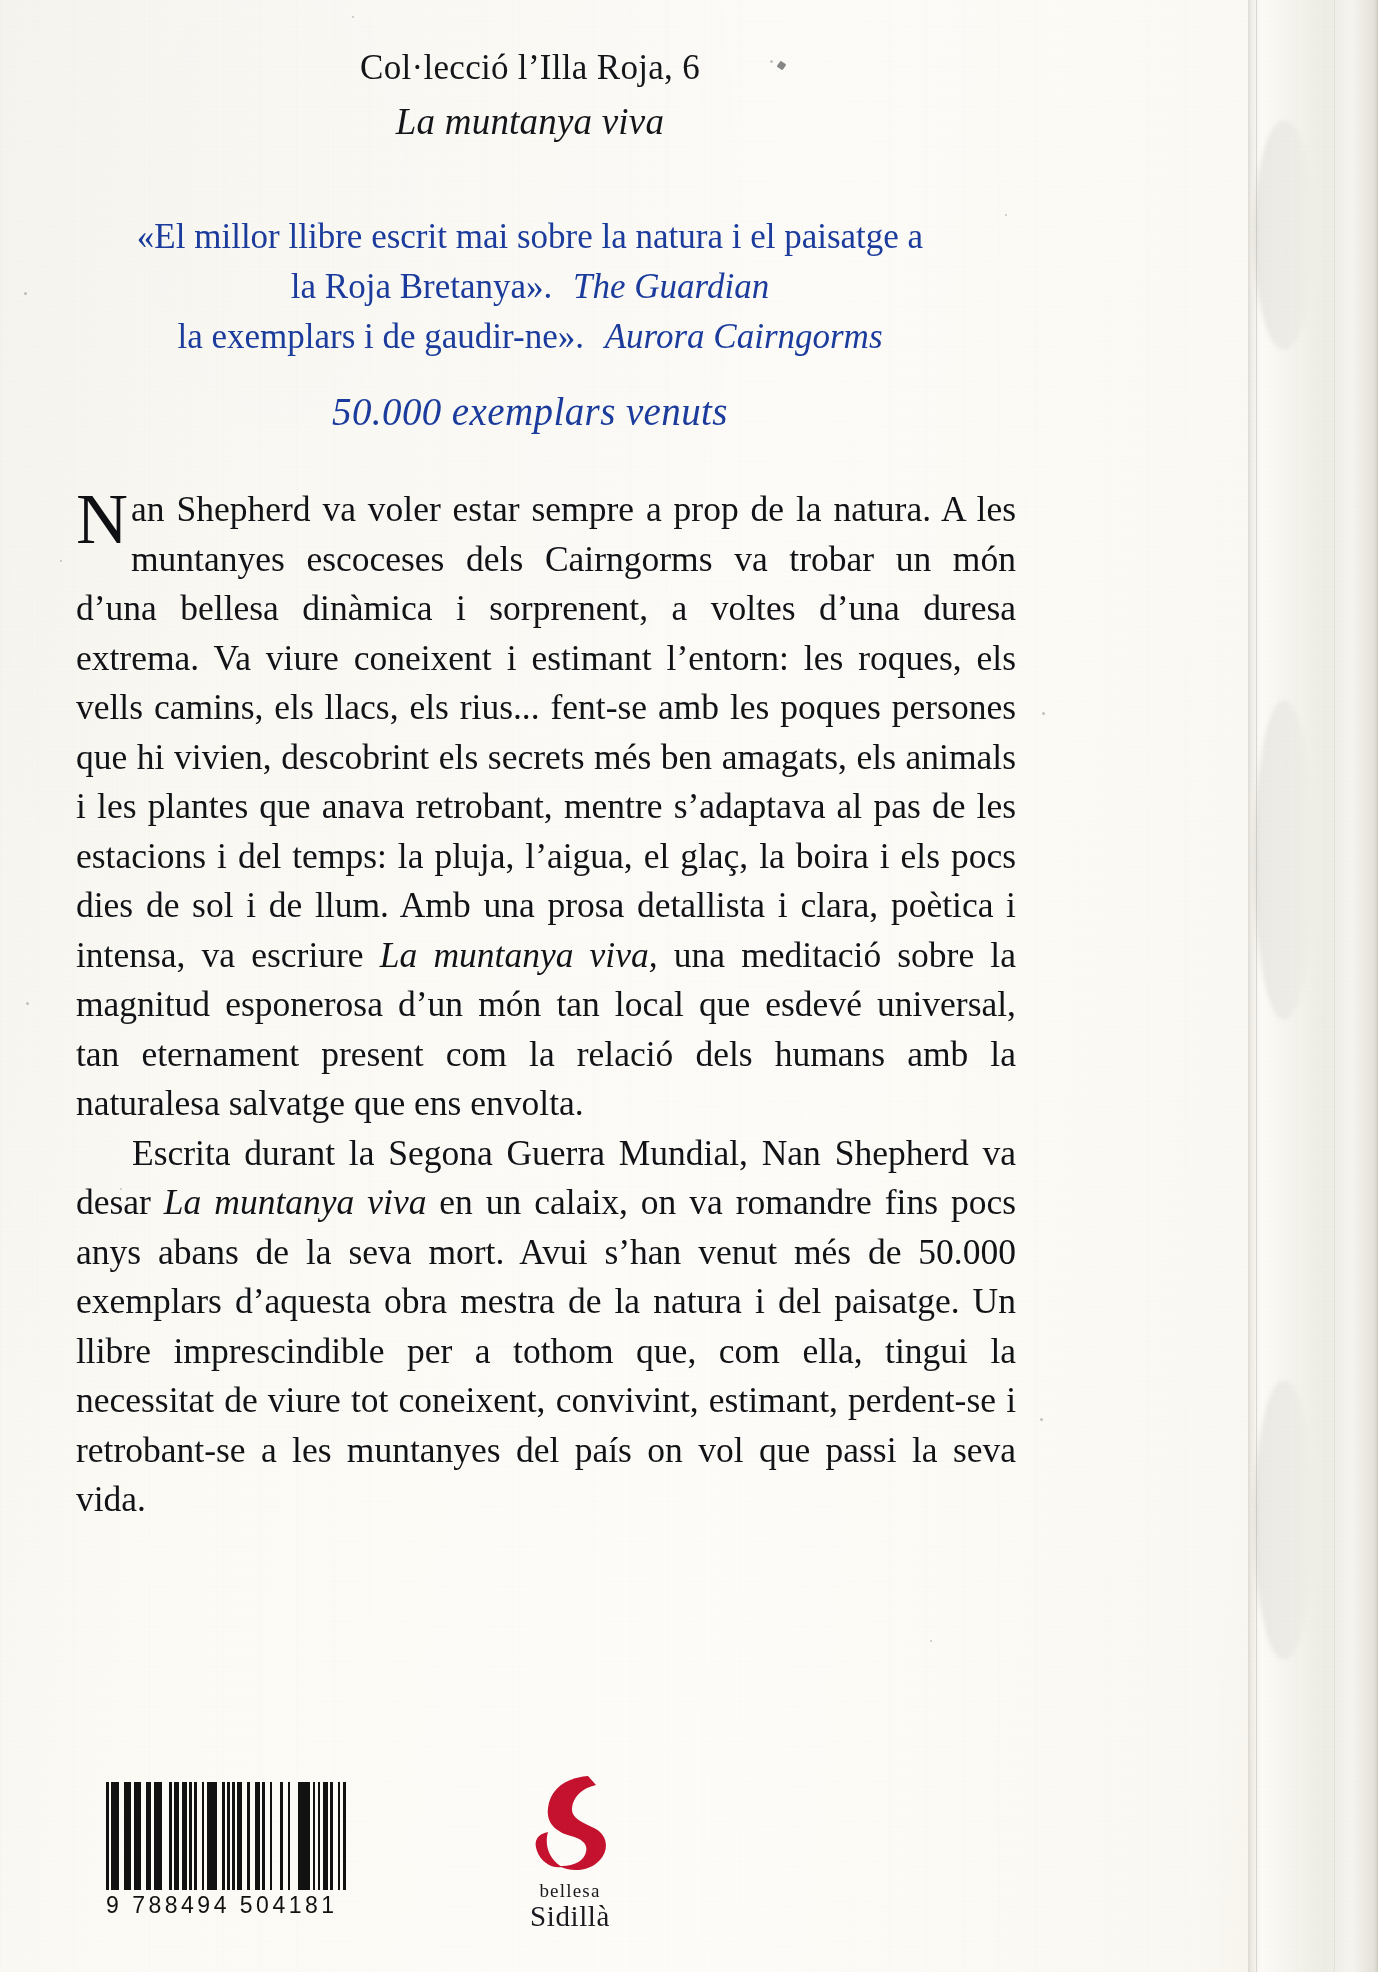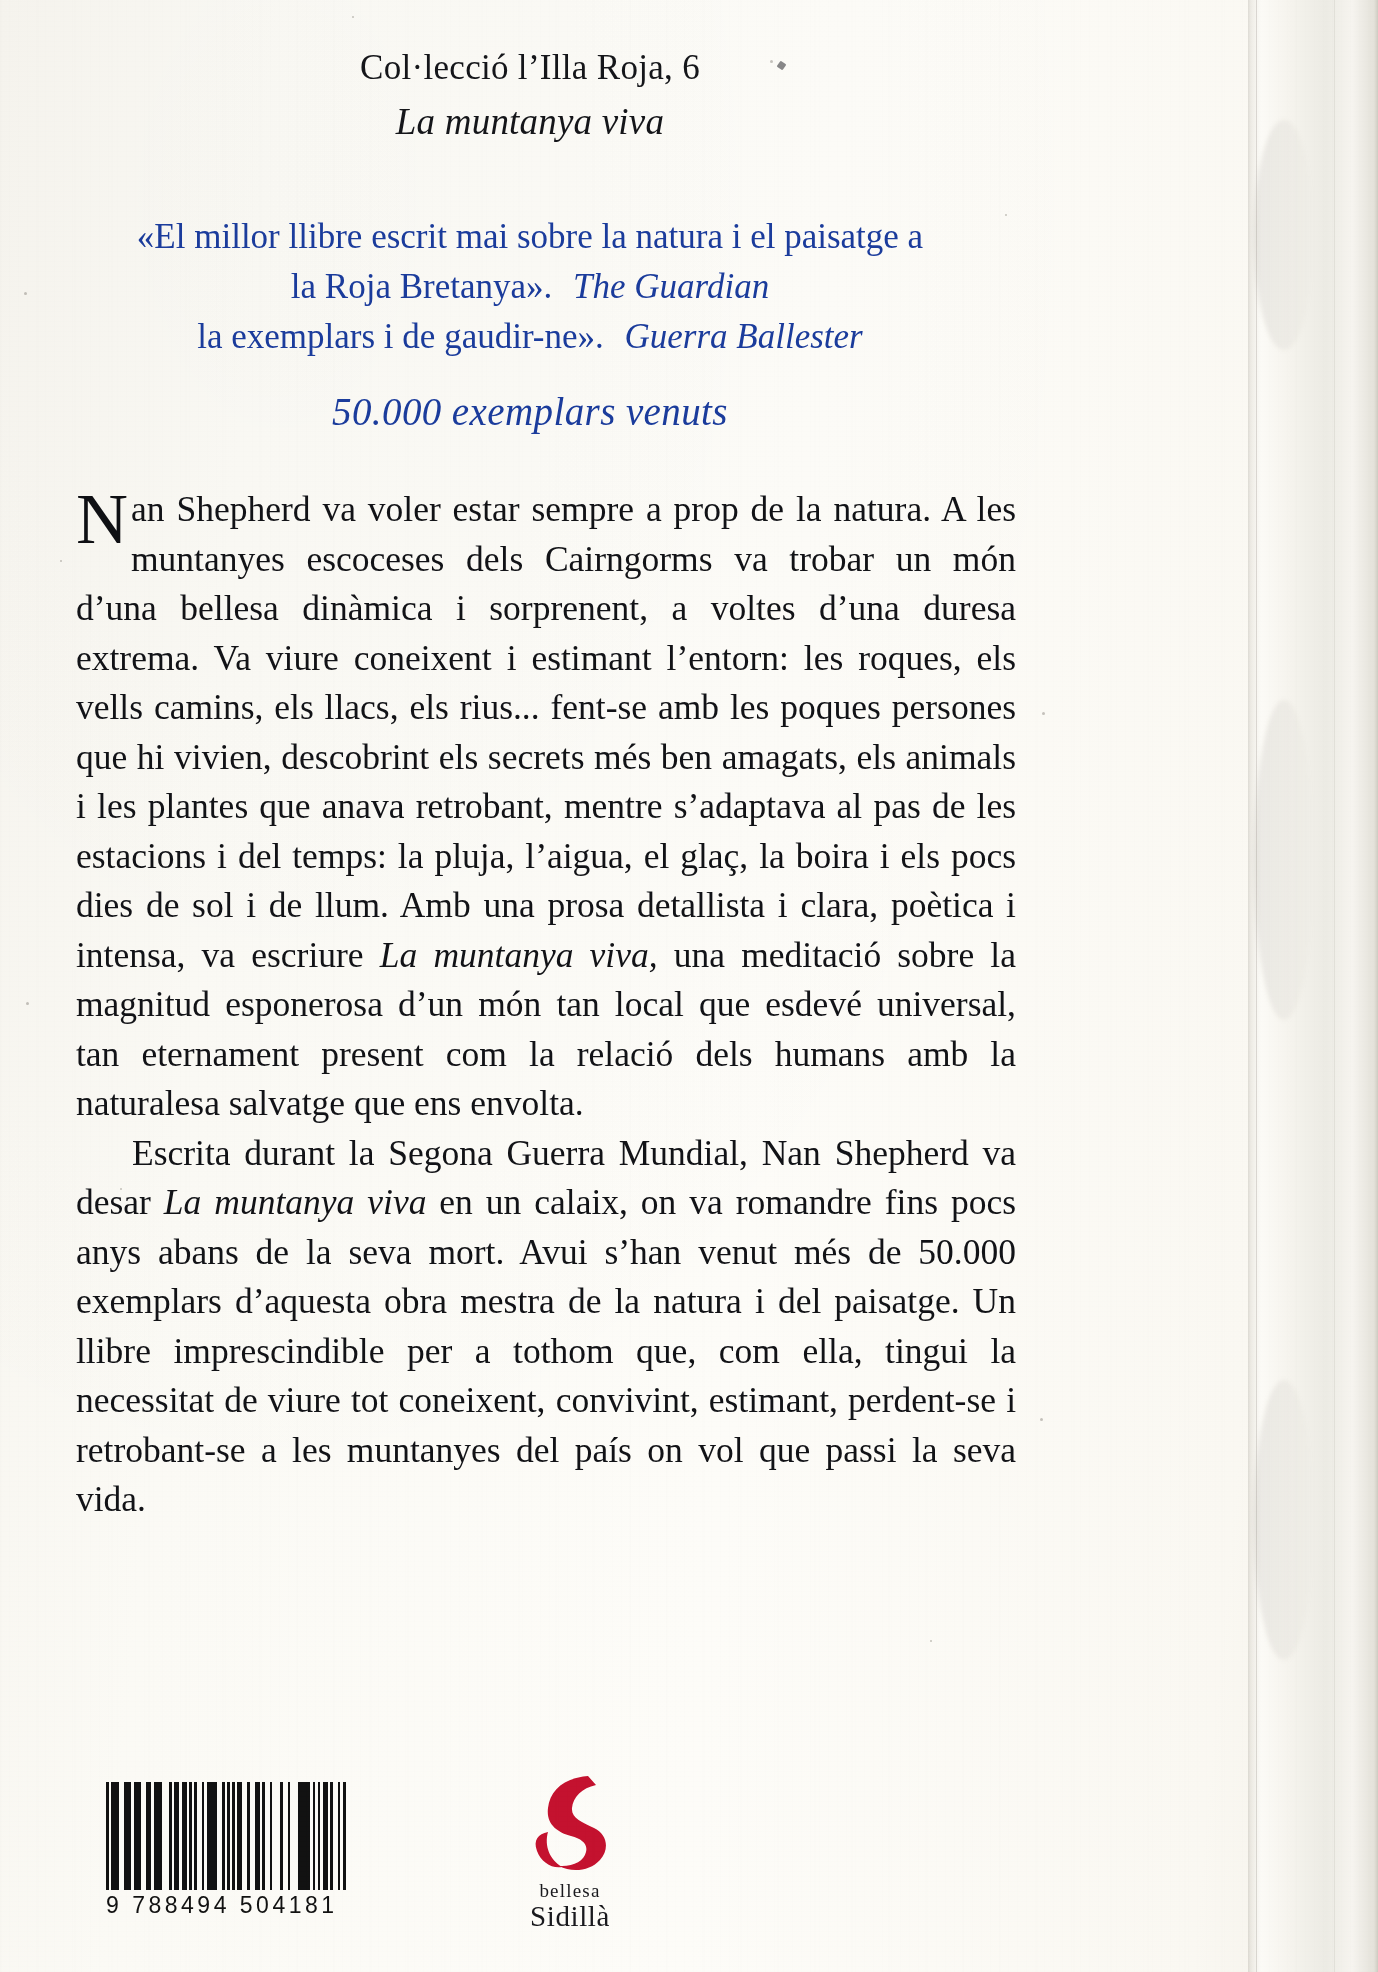--- a/index.html
+++ b/index.html
@@ -255,21 +255,21 @@
     <div id="reviews">
       <div class="rline">
         <span>«El millor llibre escrit mai sobre la natura i el paisatge a</span>
       </div>
       <div class="rline">
         <span>la Roja Bretanya».</span>
         <span class="src">The Guardian</span>
       </div>
       <div class="rline">
         <span>la exemplars i de gaudir-ne».</span>
-        <span class="src">Guerra Ballester</span>
+        <span class="src">Aurora Cairngorms</span>
       </div>
       <div class="sales">50.000 exemplars venuts</div>
     </div>
 
     <div id="body-text">
       <p class="para"><span class="dropcap">N</span><span>an Shepherd va voler estar sempre a prop de la natura. A les muntanyes escoceses dels Cairngorms va trobar un món d’una bellesa dinàmica i sorprenent, a voltes d’una duresa extrema. Va viure coneixent i estimant l’entorn: les roques, els vells camins, els llacs, els rius... fent-se amb les poques persones que hi vivien, descobrint els secrets més ben amagats, els animals i les plantes que anava retrobant, mentre s’adaptava al pas de les estacions i del temps: la pluja, l’aigua, el glaç, la boira i els pocs dies de sol i de llum. Amb una prosa detallista i clara, poètica i intensa, va escriure </span><em>La muntanya viva,</em><span> una meditació sobre la magnitud esponerosa d’un món tan local que esdevé universal, tan eternament present com la relació dels humans amb la naturalesa salvatge que ens envolta.</span></p>
 
       <p class="para"><span>Escrita durant la Segona Guerra Mundial, Nan Shepherd va desar </span><em>La muntanya viva</em><span> en un calaix, on va romandre fins pocs anys abans de la seva mort. Avui s’han venut més de 50.000 exemplars d’aquesta obra mestra de la natura i del paisatge. Un llibre imprescindible per a tothom que, com ella, tingui la necessitat de viure tot coneixent, convivint, estimant, perdent-se i retrobant-se a les muntanyes del país on vol que passi la seva vida.</span></p>
     </div>
 

